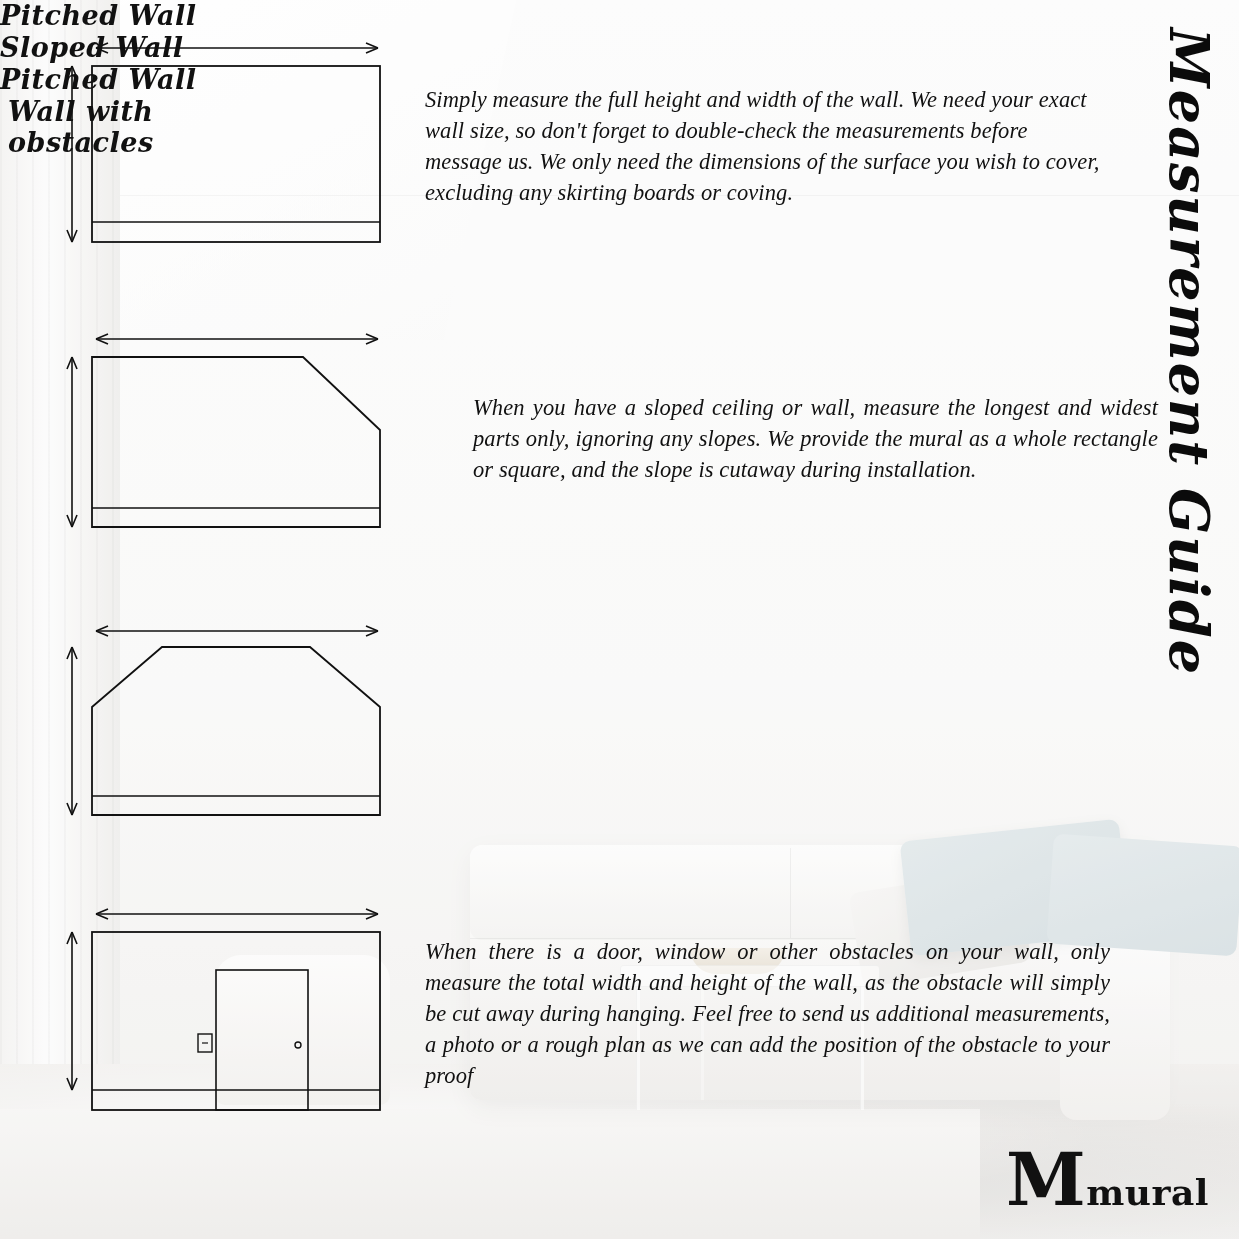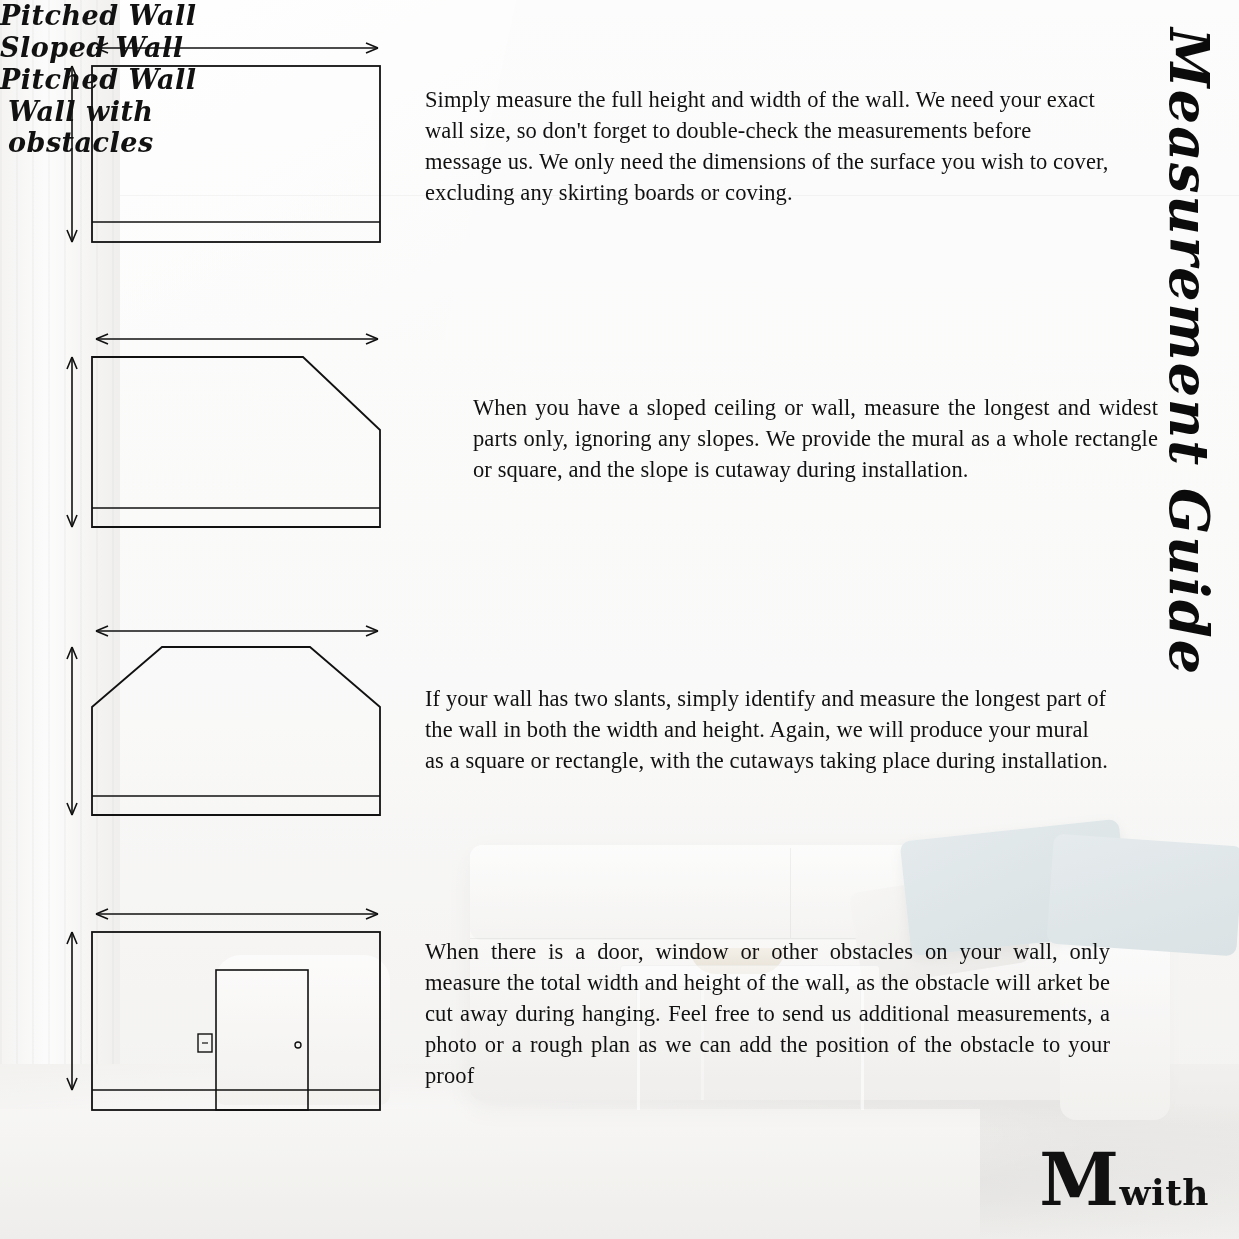--- a/index.html
+++ b/index.html
@@ -116,20 +116,21 @@
   
   #content { position:absolute; inset:0; z-index:3; }
 
   .diagram { position:absolute; }
   .desc {
     position:absolute;
     color:#111;
     font-size:22.5px;
     line-height:1.38;
     letter-spacing:0.1px;
+    font-style:italic;
   }
   .desc.just { text-align:justify; }
 
   .vtitle {
     position:absolute;
     right:18px; top:28px;
     writing-mode:vertical-rl;
     font-family:"DejaVu Serif", serif;
     font-style:italic;
     font-weight:700;
@@ -254,21 +255,20 @@
       <line x1="14" y1="30" x2="14" y2="198"></line>
       <path d="M14 30 L9 42 M14 30 L19 42"></path>
       <path d="M14 198 L9 186 M14 198 L19 186"></path>
     </g>
 
     <path d="M34 90 L104 30 L252 30 L322 90 L322 198 L34 198 Z" fill="none" stroke="#111" stroke-width="1.8"></path>
     <line x1="34" y1="179" x2="322" y2="179" stroke="#111" stroke-width="1.6"></line>
   </svg>
   <div class="dlabel" style="left:140px; top:726px;">Pitched Wall</div>
 
-  <div class="desc" style="left:425px; top:683px; width:685px;">If your wall has two slants, simply identify and measure the longest part of the wall in both the width and height. Again, we will produce your mural as a square or rectangle, with the cutaways taking place during installation.</div>
 
   <svg class="diagram" style="left:58px; top:900px;" width="340" height="225" viewBox="0 0 340 225">
     <g stroke="#111" stroke-width="1.6" fill="none">
       <line x1="38" y1="14" x2="320" y2="14"></line>
       <path d="M38 14 L50 9 M38 14 L50 19"></path>
       <path d="M320 14 L308 9 M320 14 L308 19"></path>
     </g>
     <g stroke="#111" stroke-width="1.6" fill="none">
       <line x1="14" y1="32" x2="14" y2="190"></line>
       <path d="M14 32 L9 44 M14 32 L19 44"></path>
@@ -279,19 +279,19 @@
 
     <rect x="158" y="70" width="92" height="140" fill="none" stroke="#111" stroke-width="1.6"></rect>
     <circle cx="240" cy="145" r="3" fill="none" stroke="#111" stroke-width="1.4"></circle>
 
     <rect x="140" y="134" width="14" height="18" fill="none" stroke="#111" stroke-width="1.4"></rect>
     <line x1="144" y1="143" x2="150" y2="143" stroke="#111" stroke-width="1.2"></line>
   </svg>
   <div class="dlabel" style="left:110px; top:985px;margin-left:8px;">Wall with
 obstacles</div>
 
-  <div class="desc just" style="left:425px; top:936px; width:685px;">When there is a door, window or other obstacles on your wall, only measure the total width and height of the wall, as the obstacle will arket be cut away during hanging. Feel free to send us additional measurements, a photo or a rough plan as we can add the position of the obstacle to your proof</div>
+  <div class="desc just" style="left:425px; top:936px; width:685px;">When there is a door, window or other obstacles on your wall, only measure the total width and height of the wall, as the obstacle will simply be cut away during hanging. Feel free to send us additional measurements, a photo or a rough plan as we can add the position of the obstacle to your proof</div>
 
   <div class="brand">
-    <div class="market"><span class="big">M</span><span>with</span></div>
+    <div class="market"><span class="big">M</span><span>mural</span></div>
   </div>
 
 </div>
 
 </body></html>

